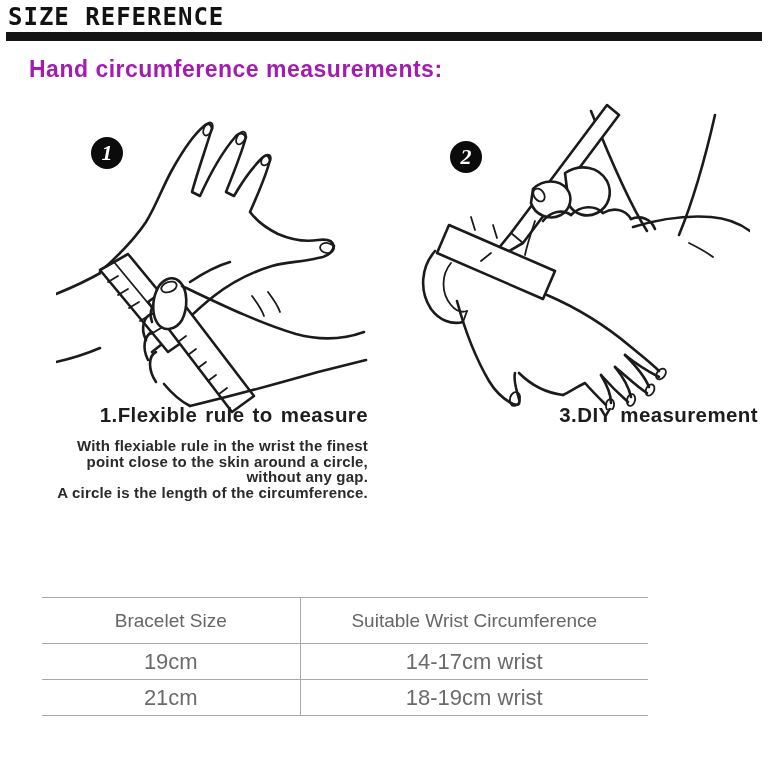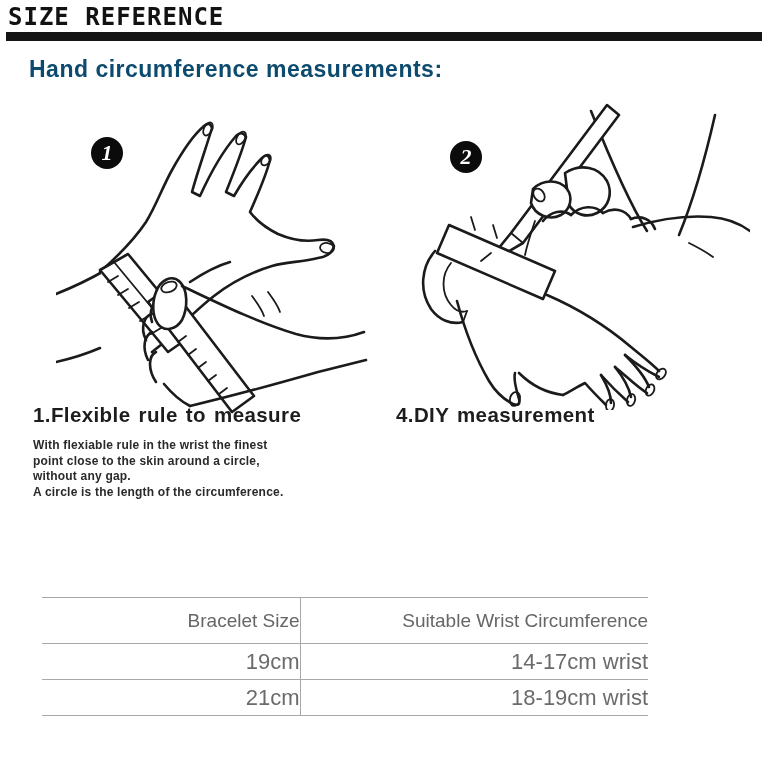--- a/index.html
+++ b/index.html
@@ -10,55 +10,55 @@
   
   .top-title{
     position:absolute;left:8px;top:3px;
     font-family:"DejaVu Sans Mono",monospace;font-weight:700;font-size:24px;
     letter-spacing:1px;color:#121212;white-space:nowrap;
   }
   .title-rule{position:absolute;left:6px;top:32px;width:756px;height:9px;background:#141414;}
   
   .main-heading{
     position:absolute;left:29px;top:56px;font-size:23px;font-weight:700;
-    letter-spacing:.5px;color:#0c4a6e;white-space:nowrap;
+    letter-spacing:.5px;color:#a21caf;white-space:nowrap;
   }
   
   .fig{position:absolute;}
   #fig1{left:56px;top:116px;width:312px;height:298px;}
   #fig2{left:415px;top:103px;width:335px;height:307px;}
   .fig svg{display:block;width:100%;height:100%;}
   .badge{
     position:absolute;width:32px;height:32px;border-radius:50%;background:#0b0b0b;
     color:#ffffff;display:flex;align-items:center;justify-content:center;
     font-family:"Liberation Serif",serif;font-style:italic;font-weight:700;font-size:22px;
     line-height:1;
   }
   #badge1{left:91px;top:137px;}
   #badge2{left:450px;top:141px;}
   
-  .step{position:absolute;}
+  .step{position:absolute;text-align:right;}
   #step1{left:33px;top:403px;width:335px;}
   #step2{left:396px;top:403px;width:362px;}
   .step h3{
     margin:0 0 11px 0;font-size:20.5px;font-weight:600;letter-spacing:.4px;
     word-spacing:2px;color:#1d1d1d;white-space:nowrap;
   }
   .step p{
-    margin:0;font-size:12px;line-height:15.6px;font-weight:700;
+    margin:0;font-size:15px;line-height:15.6px;font-weight:700;
     letter-spacing:.2px;color:#2a2a2a;white-space:pre-line;
   }
   
   .size-table{
     position:absolute;left:42px;top:597px;width:606px;
     border-collapse:collapse;table-layout:fixed;color:#6b6b6b;
     border-top:1px solid #a8a8a8;
   }
   .size-table th,.size-table td{
-    text-align:right;vertical-align:middle;font-weight:400;
+    text-align:center;vertical-align:middle;font-weight:400;
     border-bottom:1px solid #a8a8a8;padding:0;
   }
   .size-table th{height:45px;font-size:19px;color:#666666;}
   .size-table td{height:35px;font-size:22px;}
   .size-table th:first-child,.size-table td:first-child{
     border-right:1px solid #a8a8a8;width:42.5%;
   }
   
   .ink{fill:none;stroke:#1b1b1b;stroke-width:2.6;stroke-linecap:round;stroke-linejoin:round;}
   .ink-thin{fill:none;stroke:#1b1b1b;stroke-width:1.8;stroke-linecap:round;stroke-linejoin:round;}
@@ -184,21 +184,21 @@
   </div>
 
   <div class="step" id="step1">
     <h3>1.Flexible rule to measure</h3>
     <p>With flexiable rule in the wrist the finest
 point close to the skin around a circle,
 without any gap.
 A circle is the length of the circumference.</p>
   </div>
   <div class="step" id="step2">
-    <h3>4.DIY measurement</h3>
+    <h3>3.DIY measurement</h3>
   </div>
 
   <table class="size-table">
     <thead>
       <tr>
         <th>Bracelet Size</th>
         <th>Suitable Wrist Circumference</th>
       </tr>
     </thead>
     <tbody>

